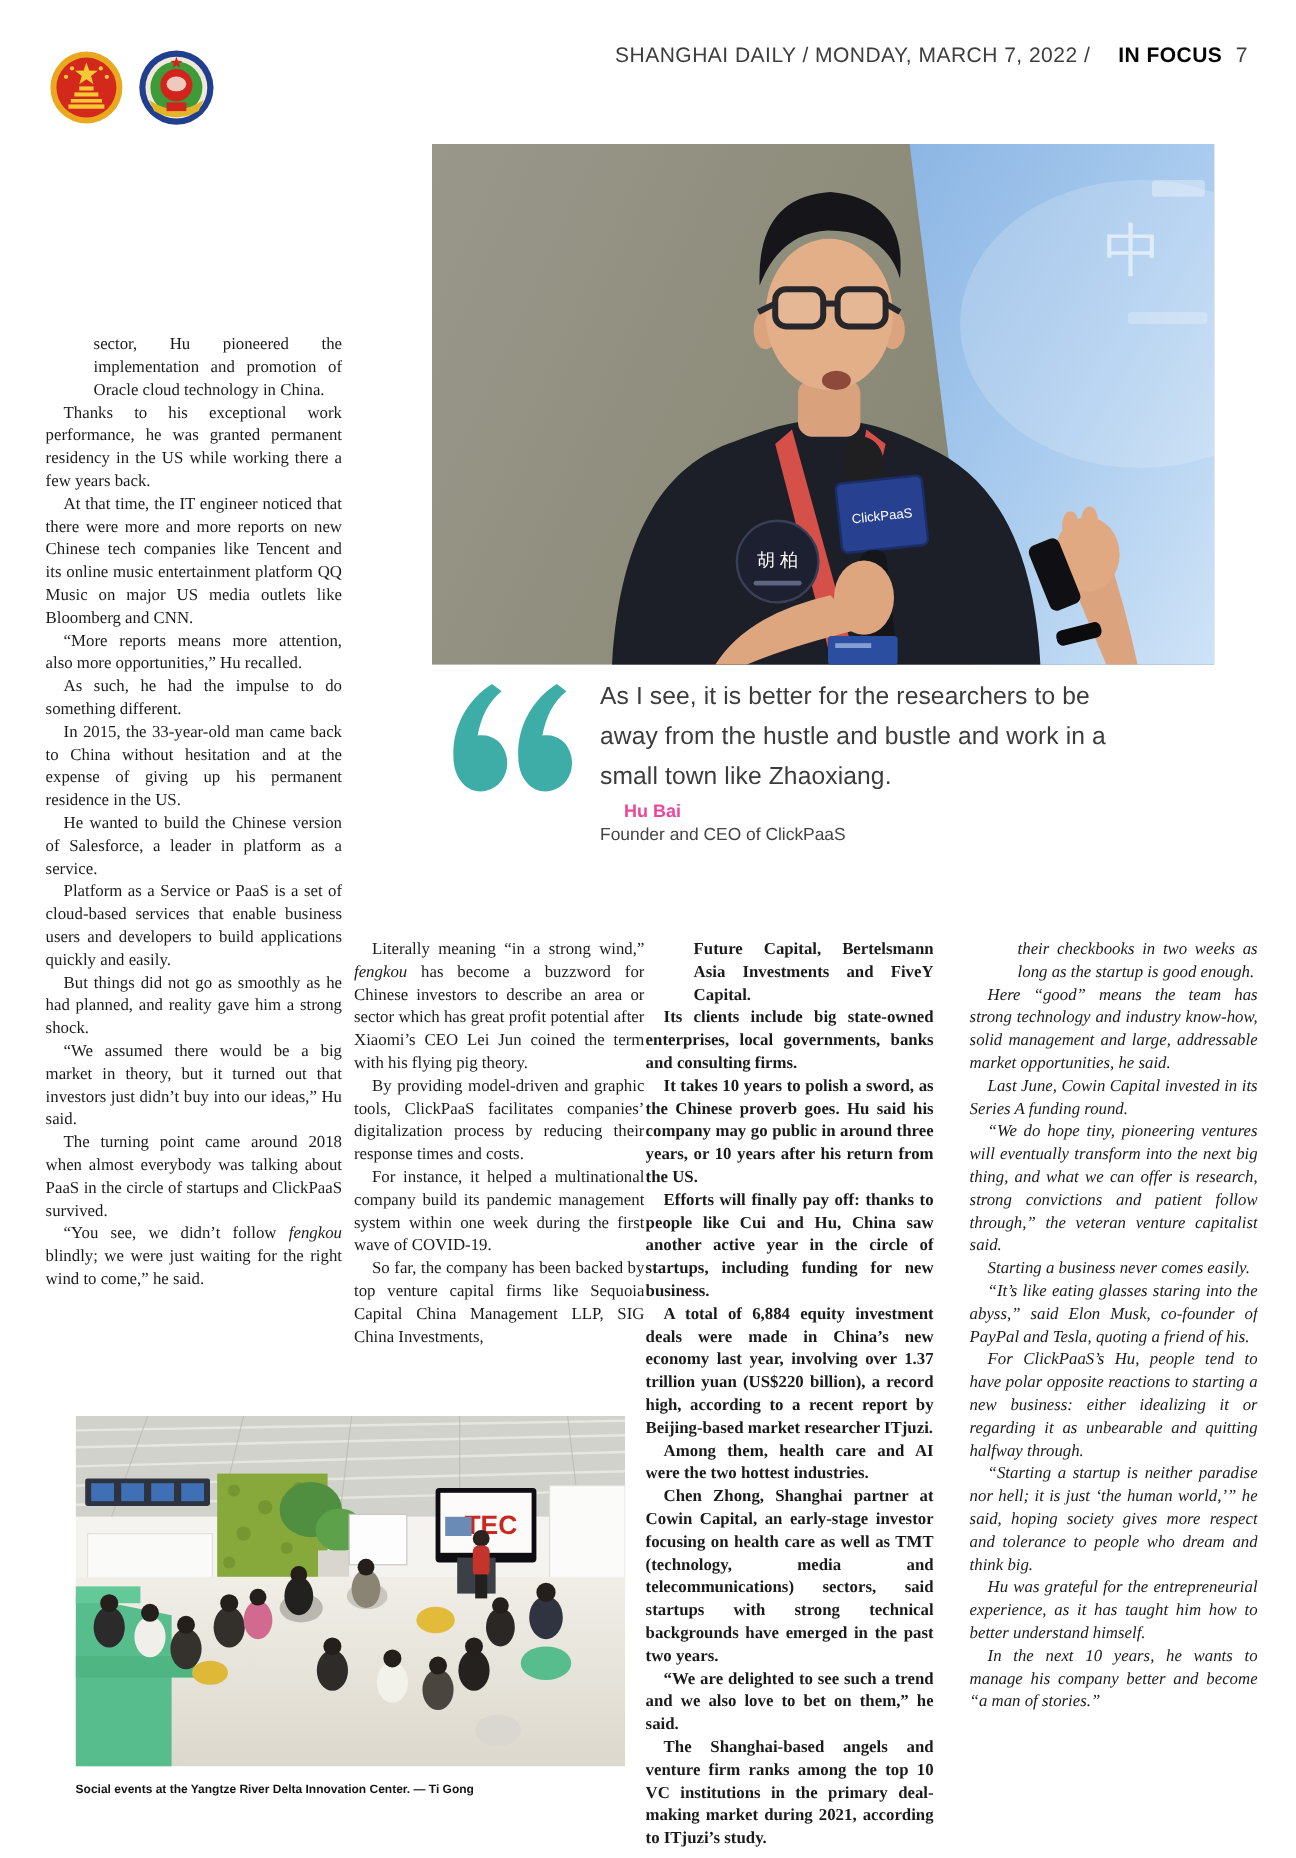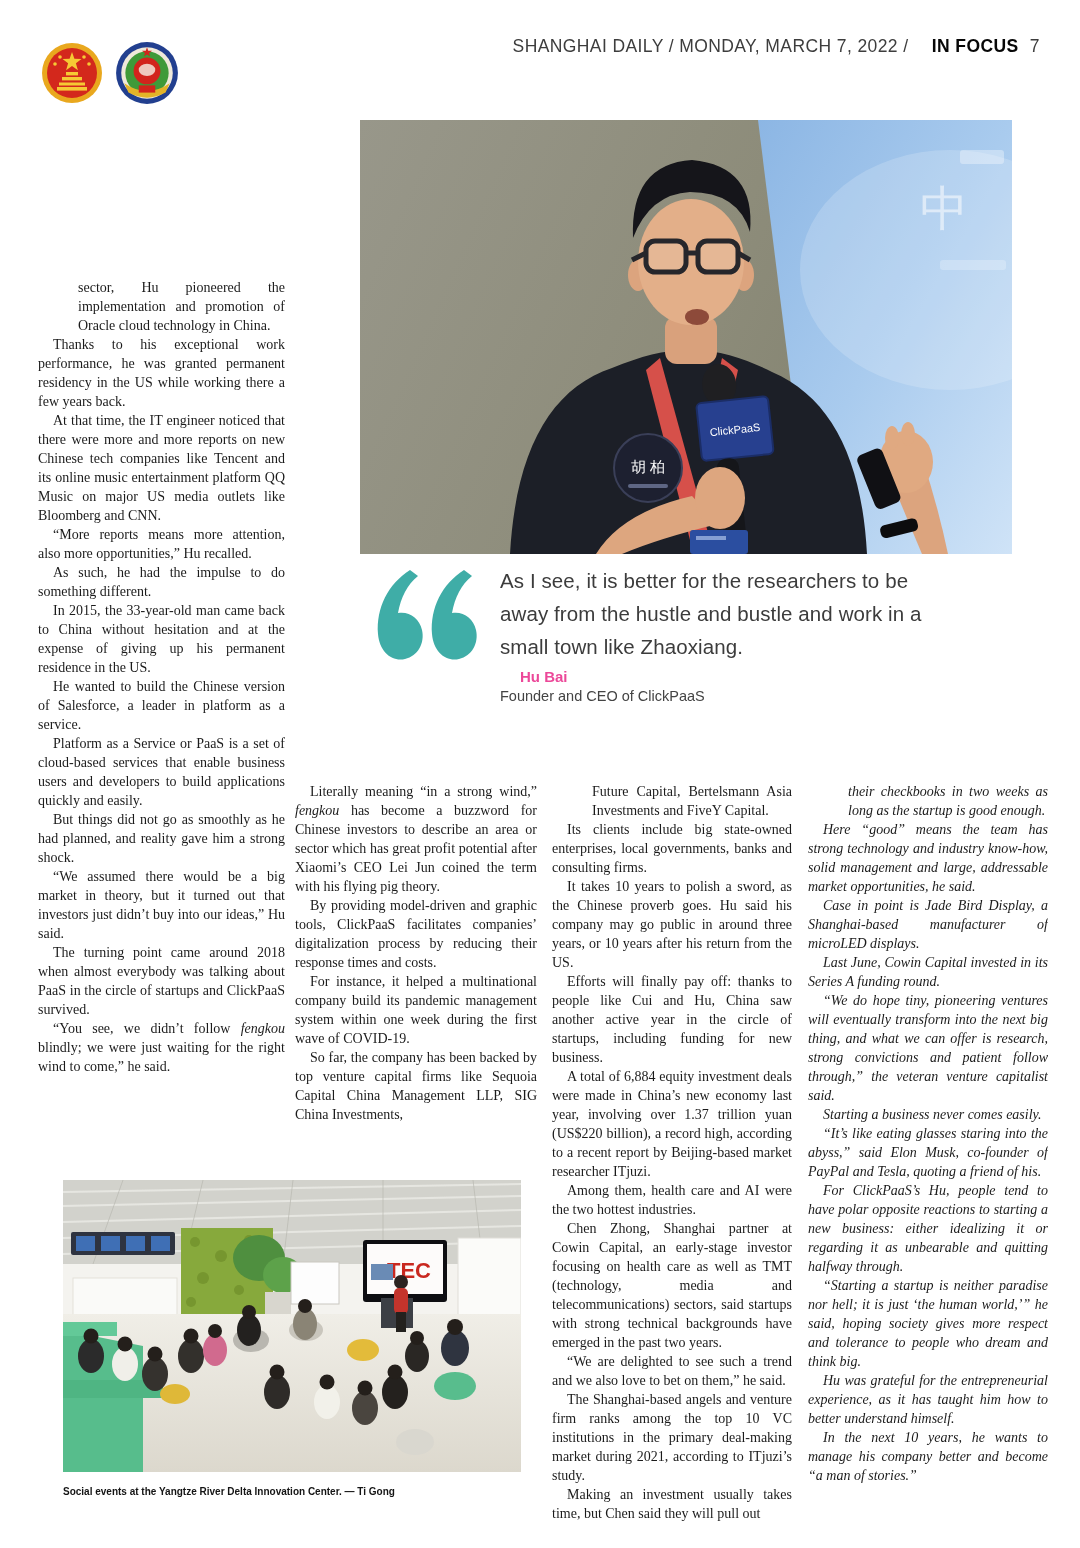--- a/index.html
+++ b/index.html
@@ -29,21 +29,21 @@
   .quote-role{position:absolute;left:500px;top:688px;font-family:"Liberation Sans",sans-serif;
               font-size:14.5px;color:#444;}
 
   
   .col{position:absolute;width:247px;font-size:14px;line-height:19px;text-align:justify;
        hyphens:auto;-webkit-hyphens:auto;}
   .col p{margin:0;text-indent:15px;}
   .col p.flush{text-indent:0;margin-left:40px;}
   #col1{left:38px;top:278px;height:852px;overflow:hidden;}
   #col2{left:295px;top:782px;width:242px;height:386px;overflow:hidden;}
-  #col3{left:552px;top:782px;width:240px;height:760px;overflow:hidden;}
+  #col3{left:538px;top:782px;width:240px;height:760px;overflow:hidden;font-weight:bold;}
   #col4{left:808px;top:782px;width:240px;height:760px;overflow:hidden;font-style:italic;}
 
   
   .event-photo{position:absolute;left:63px;top:1180px;width:458px;height:292px;overflow:hidden;}
   .caption{position:absolute;left:63px;top:1486px;width:458px;font-family:Liberation Sans, sans-serif;
            font-size:10px;font-weight:700;color:#141414;}
   i{font-style:italic;}
 </style>
 </head>
 <body>
@@ -183,21 +183,20 @@
       <p>A total of 6,884 equity investment deals were made in China’s new economy last year, involving over 1.37 trillion yuan (US$220 billion), a record high, according to a recent report by Beijing-based market researcher ITjuzi.</p>
       <p>Among them, health care and AI were the two hottest industries.</p>
       <p>Chen Zhong, Shanghai partner at Cowin Capital, an early-stage investor focusing on health care as well as TMT (technology, media and telecommunications) sectors, said startups with strong technical backgrounds have emerged in the past two years.</p>
       <p>“We are delighted to see such a trend and we also love to bet on them,” he said.</p>
       <p>The Shanghai-based angels and venture firm ranks among the top 10 VC institutions in the primary deal-making market during 2021, according to ITjuzi’s study.</p>
       <p>Making an investment usually takes time, but Chen said they will pull out</p>
     </div>
   <div id="col4" class="col">
       <p class="flush">their checkbooks in two weeks as long as the startup is good enough.</p>
       <p>Here “good” means the team has strong technology and industry know-how, solid management and large, addressable market opportunities, he said.</p>
-      <p>Case in point is Jade Bird Display, a Shanghai-based manufacturer of microLED displays.</p>
       <p>Last June, Cowin Capital invested in its Series A funding round.</p>
       <p>“We do hope tiny, pioneering ventures will eventually transform into the next big thing, and what we can offer is research, strong convictions and patient follow through,” the veteran venture capitalist said.</p>
       <p>Starting a business never comes easily.</p>
       <p>“It’s like eating glasses staring into the abyss,” said Elon Musk, co-founder of PayPal and Tesla, quoting a friend of his.</p>
       <p>For ClickPaaS’s Hu, people tend to have polar opposite reactions to starting a new business: either idealizing it or regarding it as unbearable and quitting halfway through.</p>
       <p>“Starting a startup is neither paradise nor hell; it is just ‘the human world,’” he said, hoping society gives more respect and tolerance to people who dream and think big.</p>
       <p>Hu was grateful for the entrepreneurial experience, as it has taught him how to better understand himself.</p>
       <p>In the next 10 years, he wants to manage his company better and become “a man of stories.”</p>
     </div>
 

